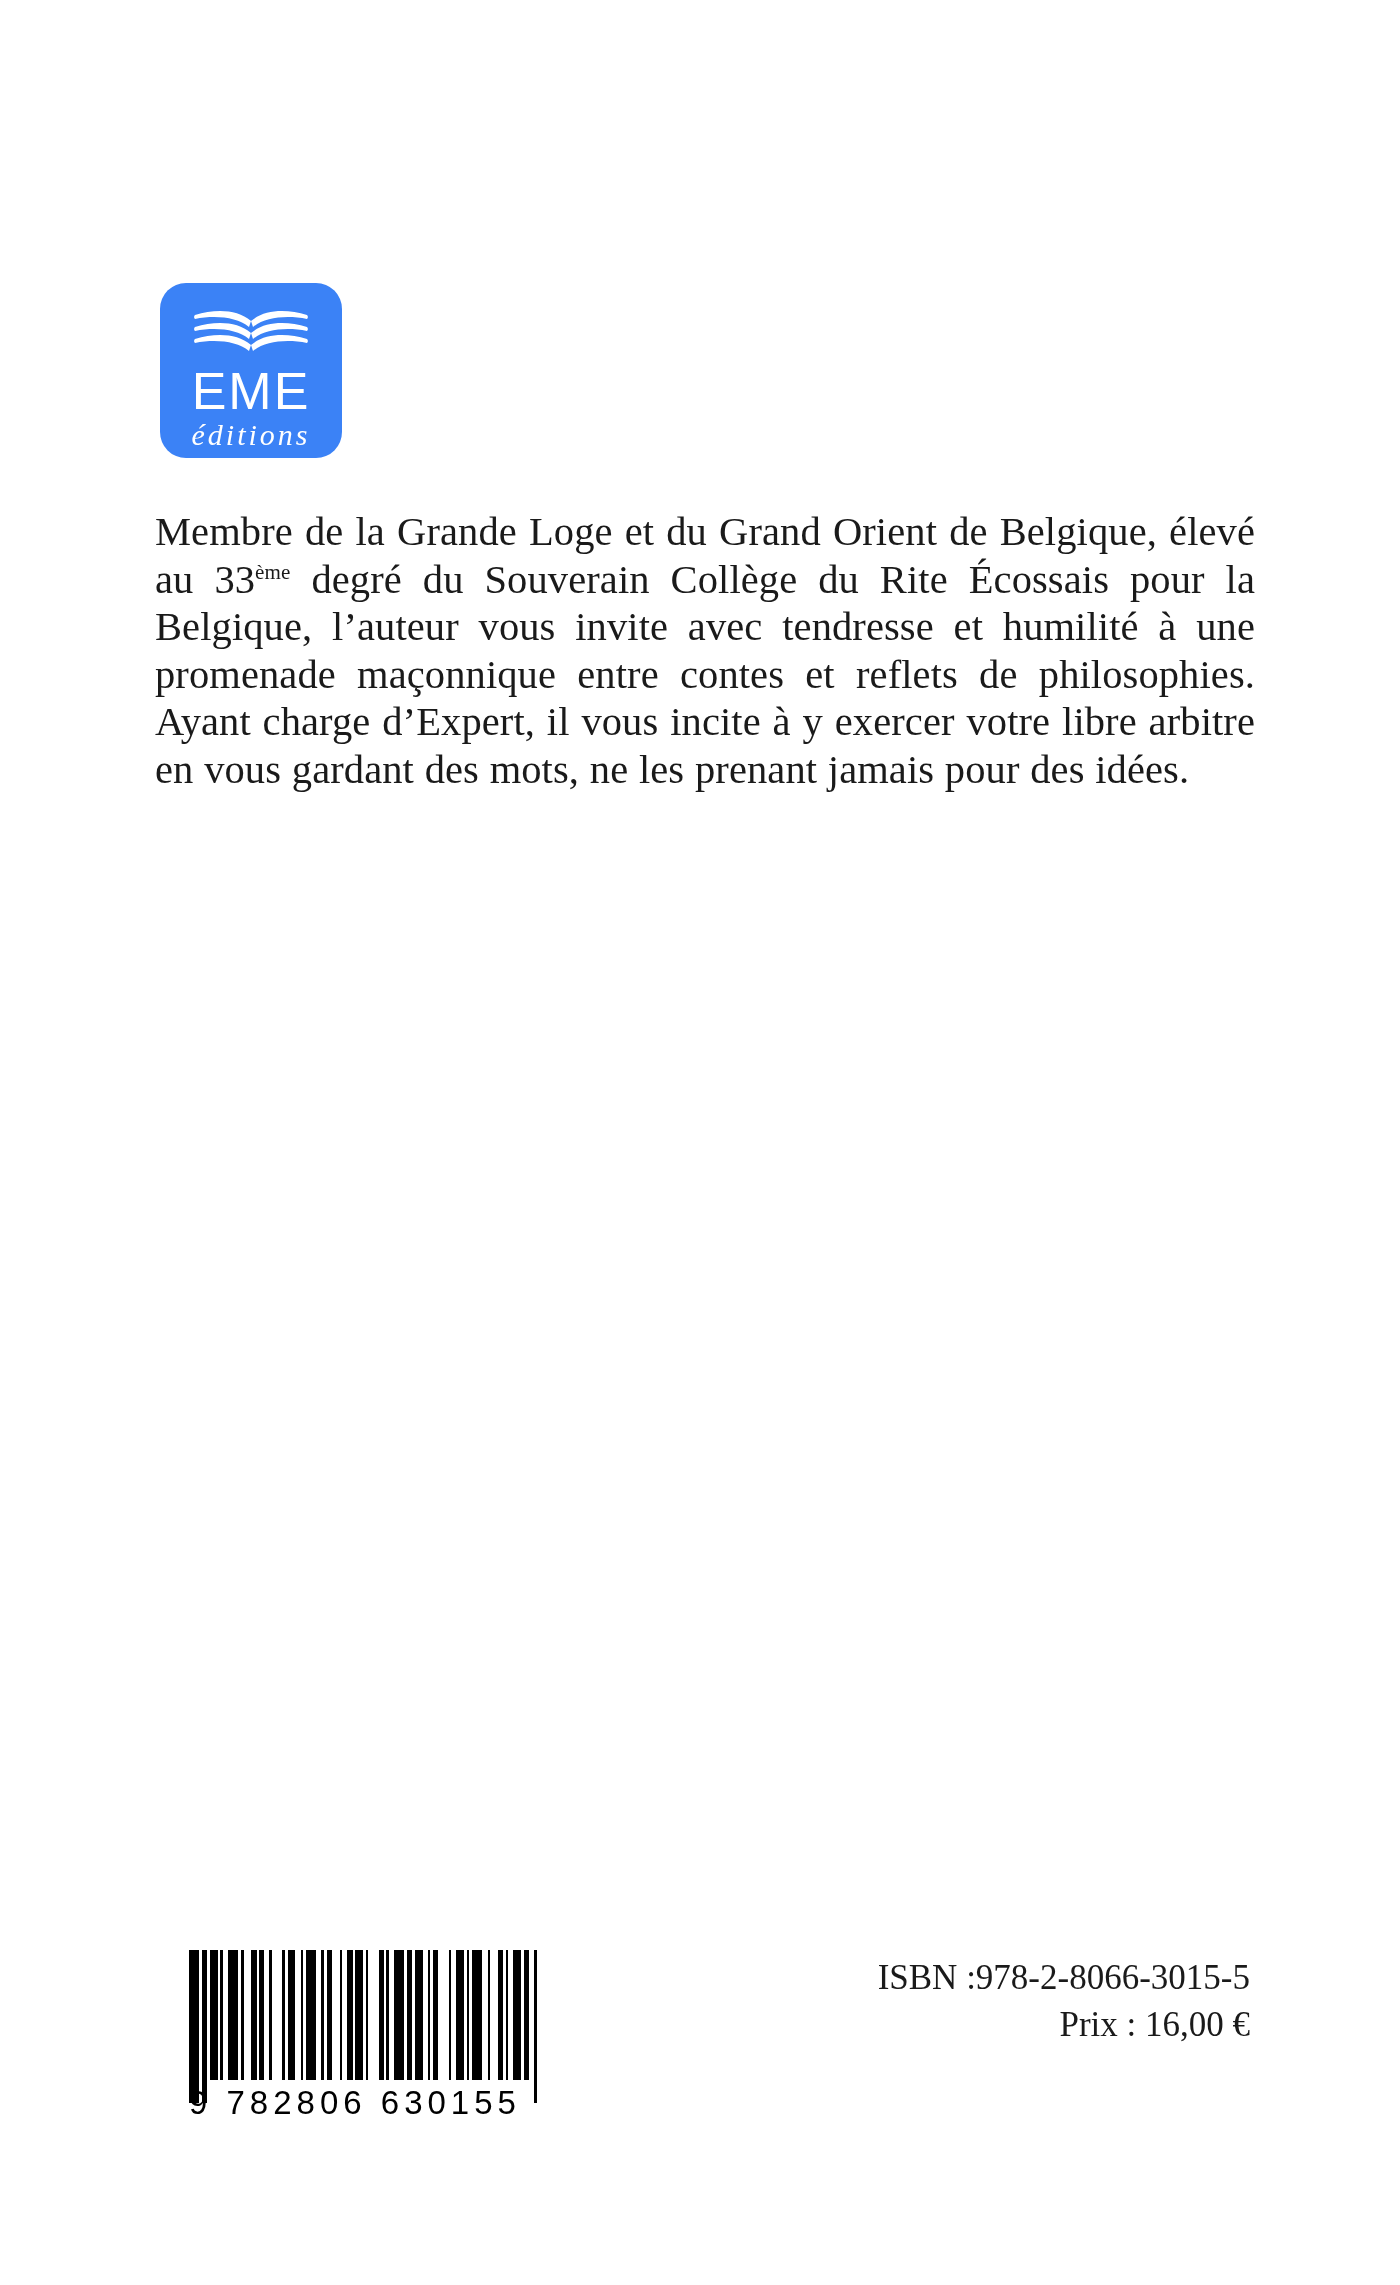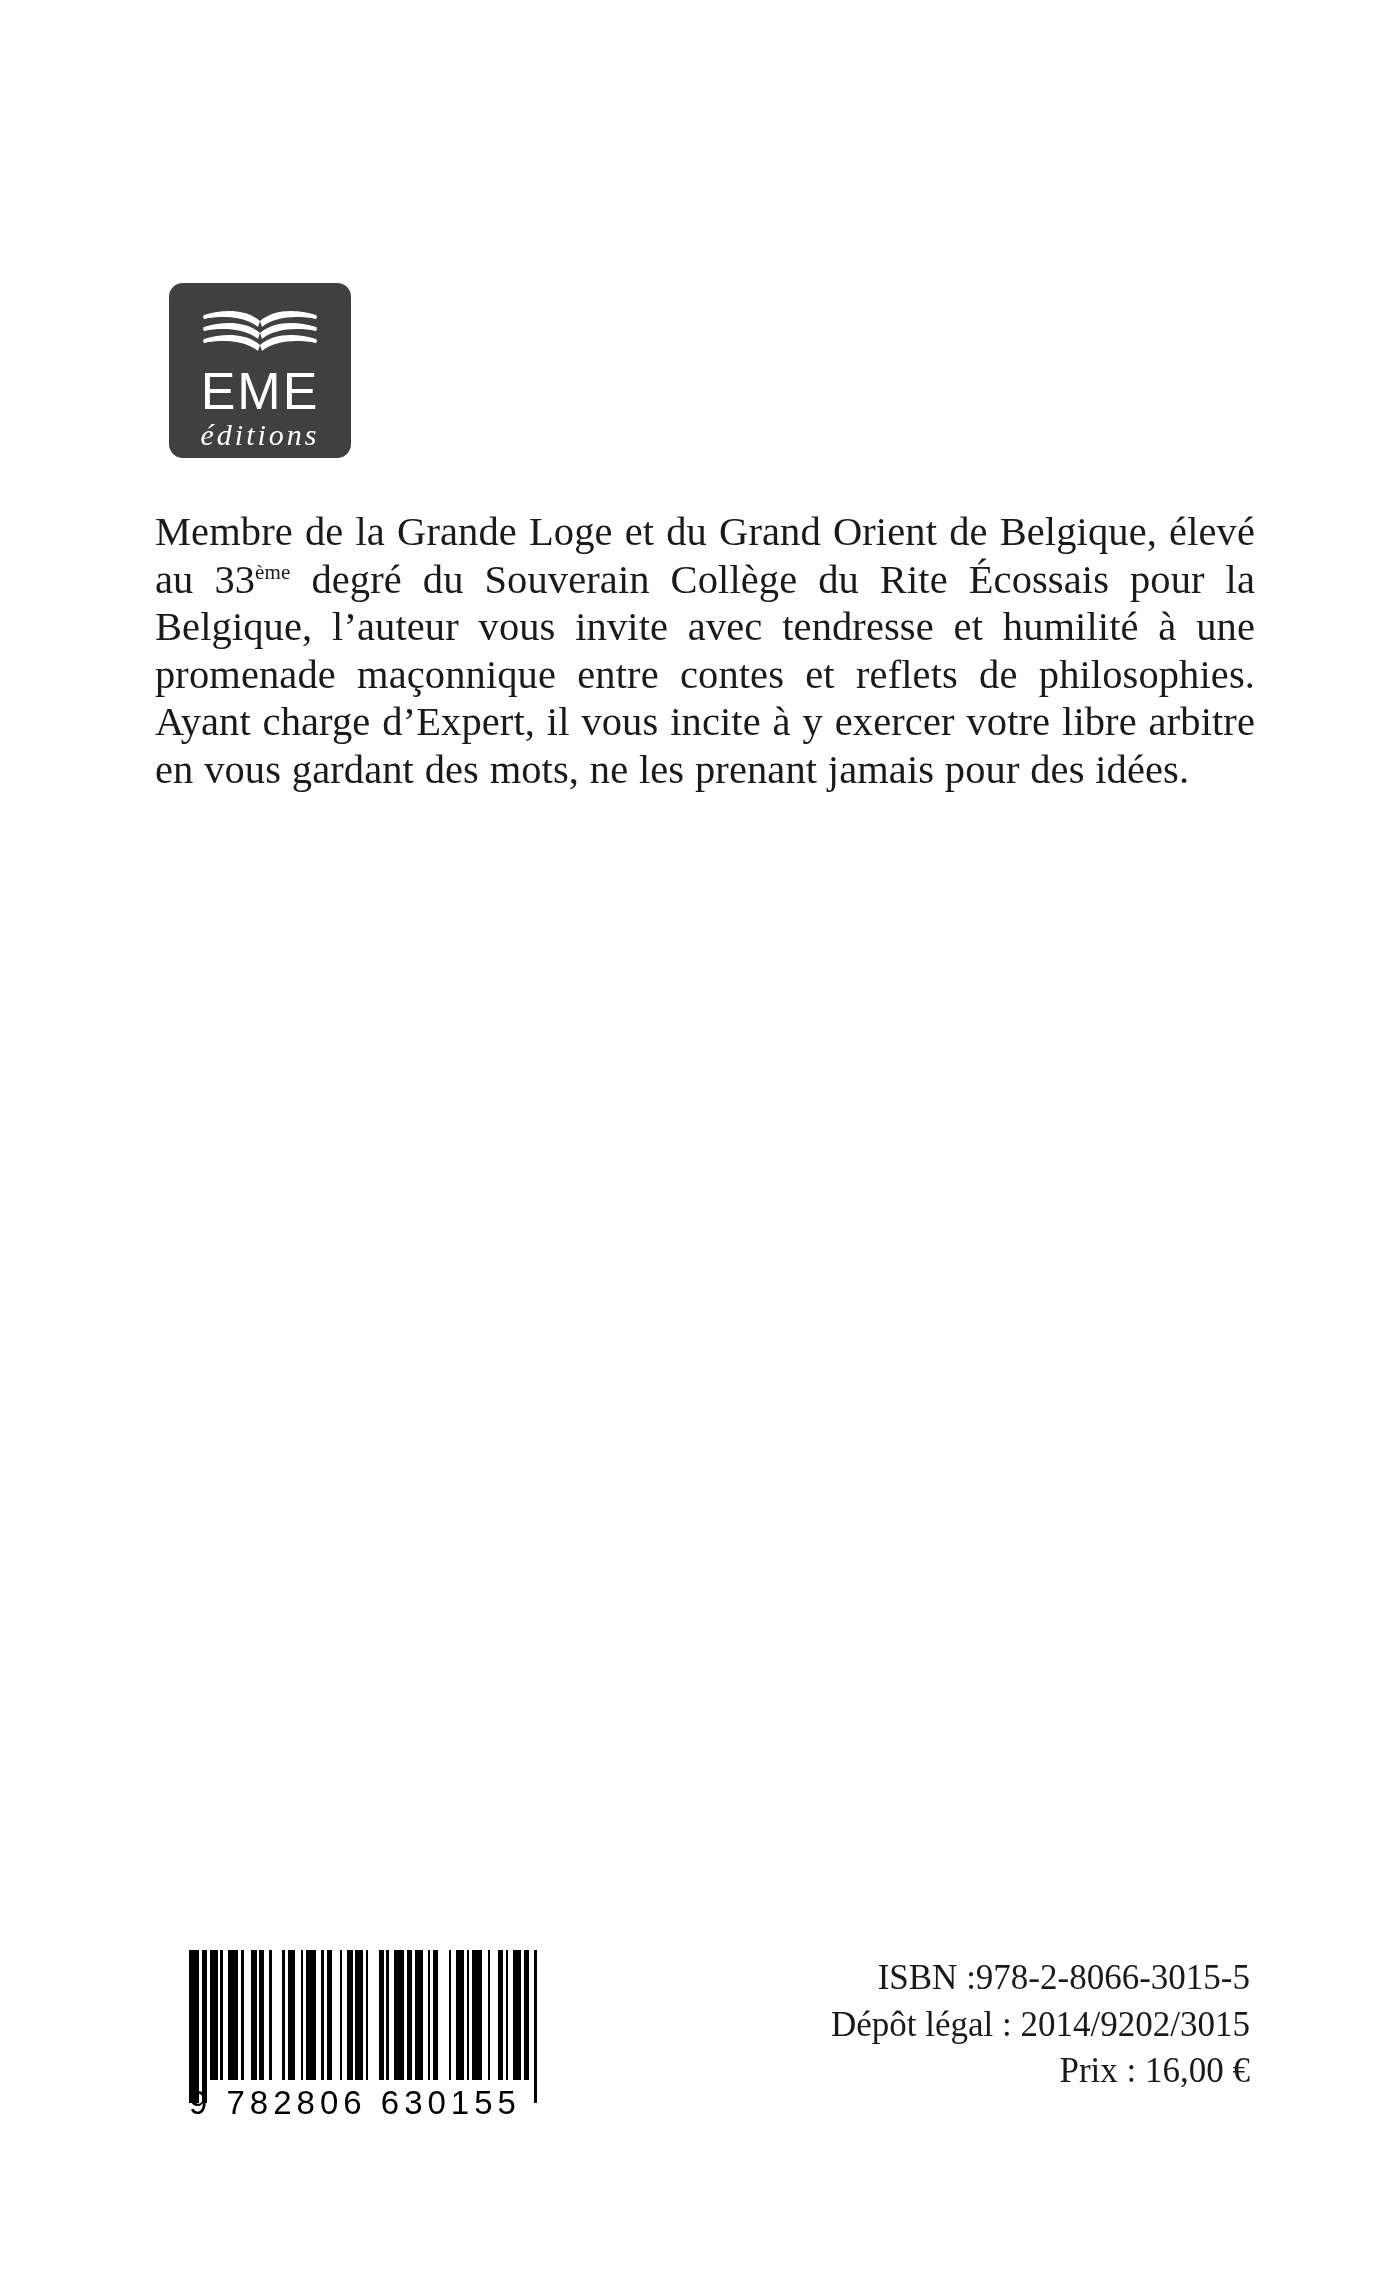--- a/index.html
+++ b/index.html
@@ -18,26 +18,26 @@
 
   .page {
     position: absolute;
     inset: 0;
     background: #ffffff;
   }
 
   
   .logo {
     position: absolute;
-    left: 169px;
+    left: 160px;
     top: 283px;
     width: 182px;
     height: 175px;
-    background: #404040;
-    border-radius: 14px;
+    background: #3b82f6;
+    border-radius: 26px;
     overflow: hidden;
   }
   .logo-book {
     position: absolute;
     left: 50%;
     top: 24px;
     transform: translateX(-50%);
   }
   .logo-eme {
     position: absolute;
@@ -231,17 +231,16 @@
         <span style="width: 5.2px; background: rgb(0, 0, 0);"></span>
         <span class="guard" style="width: 5.2px; background: transparent;"></span>
         <span class="guard" style="width: 2.6px; background: rgb(0, 0, 0);"></span>
         <span class="guard" style="width: 10.4px; background: transparent;"></span>
       </div>
     <div class="barcode-digits">9 782806 630155</div>
   </div>
 
   <div class="colophon">
     <div>ISBN :978-2-8066-3015-5</div>
-    <div>Dépôt légal : 2014/9202/3015</div>
     <div>Prix : 16,00 €</div>
   </div>
 
 </div>
 
 </body></html>

